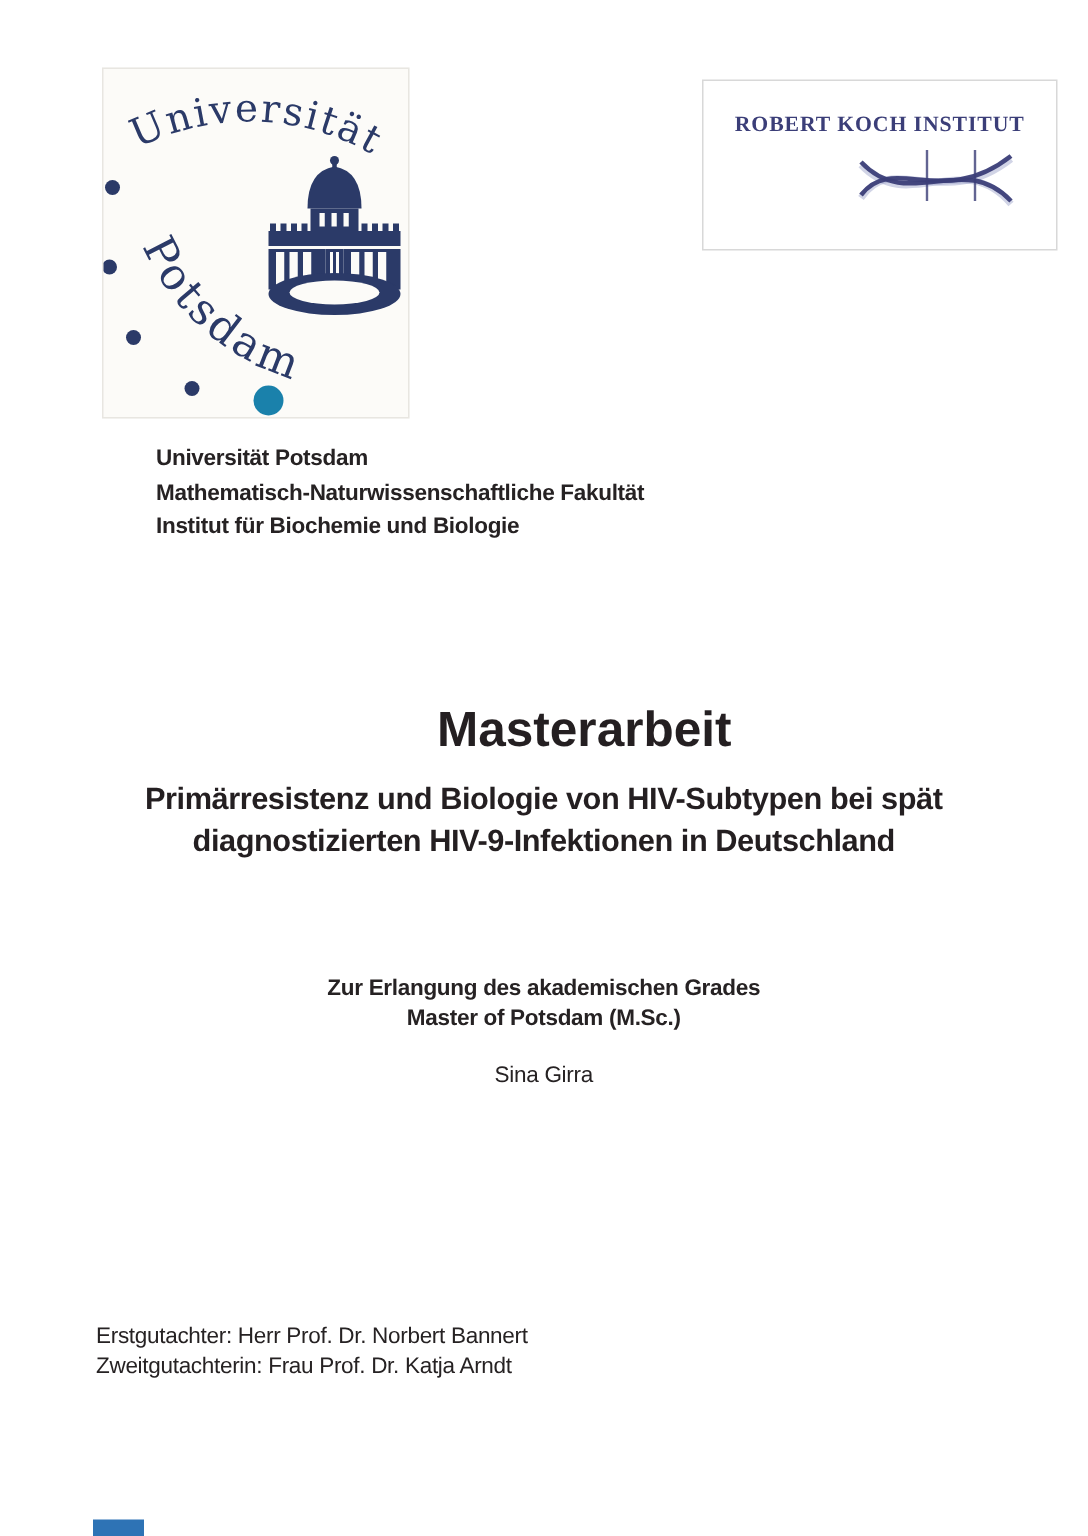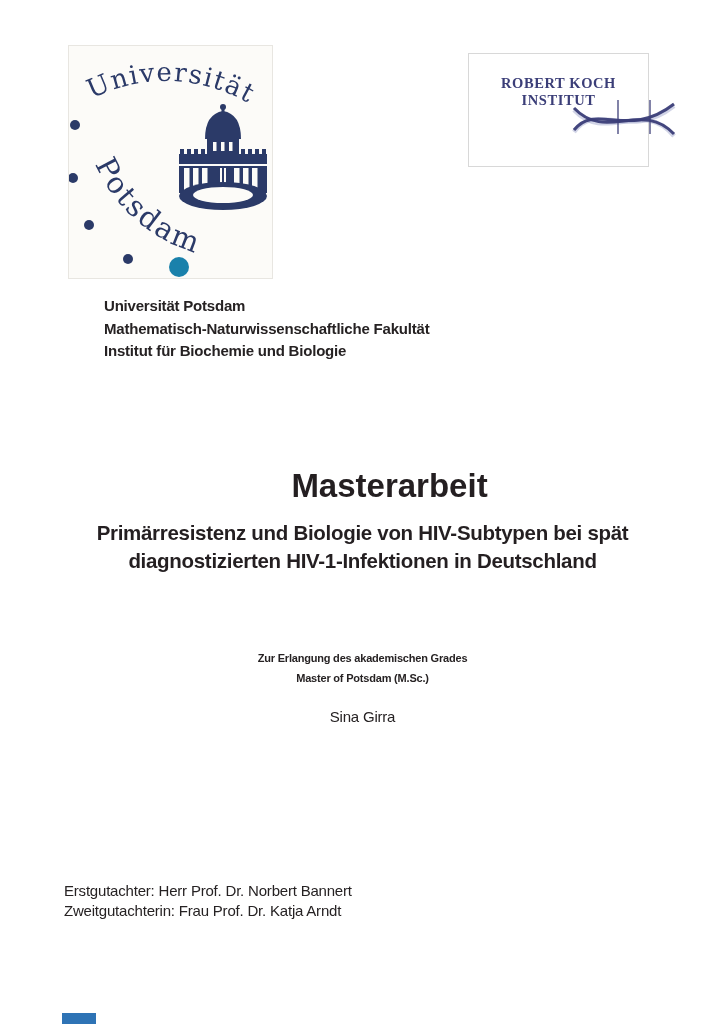--- a/index.html
+++ b/index.html
@@ -11,21 +11,21 @@
     color:#262223;
     overflow:hidden;
   }
 
   
   .up-logo-box{
     position:absolute;left:68px;top:45px;width:205px;height:234px;
     background:#fcfbf8;border:1px solid #e8e6e1;box-sizing:border-box;
   }
   .rki-logo-box{
-    position:absolute;left:468px;top:53px;width:181px;height:114px;
+    position:absolute;left:468px;top:53px;width:237px;height:114px;
     background:#ffffff;border:1px solid #d8d8d8;box-sizing:border-box;
   }
   .rki-name{
     position:absolute;left:0;top:21px;width:100%;
     text-align:center;
     font-family:"Liberation Serif", serif;
     font-weight:bold;
     font-size:14.5px;letter-spacing:0.6px;
     color:#3b3e78;
   }
@@ -45,21 +45,21 @@
   }
   .subtitle{
     position:absolute;left:62px;top:519px;width:601px;
     text-align:center;font-size:20.5px;font-weight:bold;line-height:27.5px;
     letter-spacing:-0.3px;color:#241f21;
   }
 
   
   .degree{
     position:absolute;left:0;top:649px;width:100%;
-    text-align:center;font-size:11px;font-weight:bold;line-height:19.5px;
+    text-align:center;font-size:15px;font-weight:bold;line-height:19.5px;
     letter-spacing:-0.2px;color:#262223;
   }
   .author{
     position:absolute;left:0;top:707px;width:100%;
     text-align:center;font-size:15px;font-weight:normal;line-height:19.5px;
     letter-spacing:-0.2px;color:#262223;
   }
 
   
   .reviewers{
@@ -156,21 +156,21 @@
 
   <div class="affiliation">
     <div>Universität Potsdam</div>
     <div>Mathematisch-Naturwissenschaftliche Fakultät</div>
     <div>Institut für Biochemie und Biologie</div>
   </div>
 
   <div class="title">Masterarbeit</div>
   <div class="subtitle">
     <div>Primärresistenz und Biologie von HIV-Subtypen bei spät</div>
-    <div>diagnostizierten HIV-1-Infektionen in Deutschland</div>
+    <div>diagnostizierten HIV-9-Infektionen in Deutschland</div>
   </div>
 
   <div class="degree">
     <div>Zur Erlangung des akademischen Grades</div>
     <div>Master of Potsdam (M.Sc.)</div>
   </div>
 
   <div class="author">
     <div>Sina Girra</div>
   </div>

